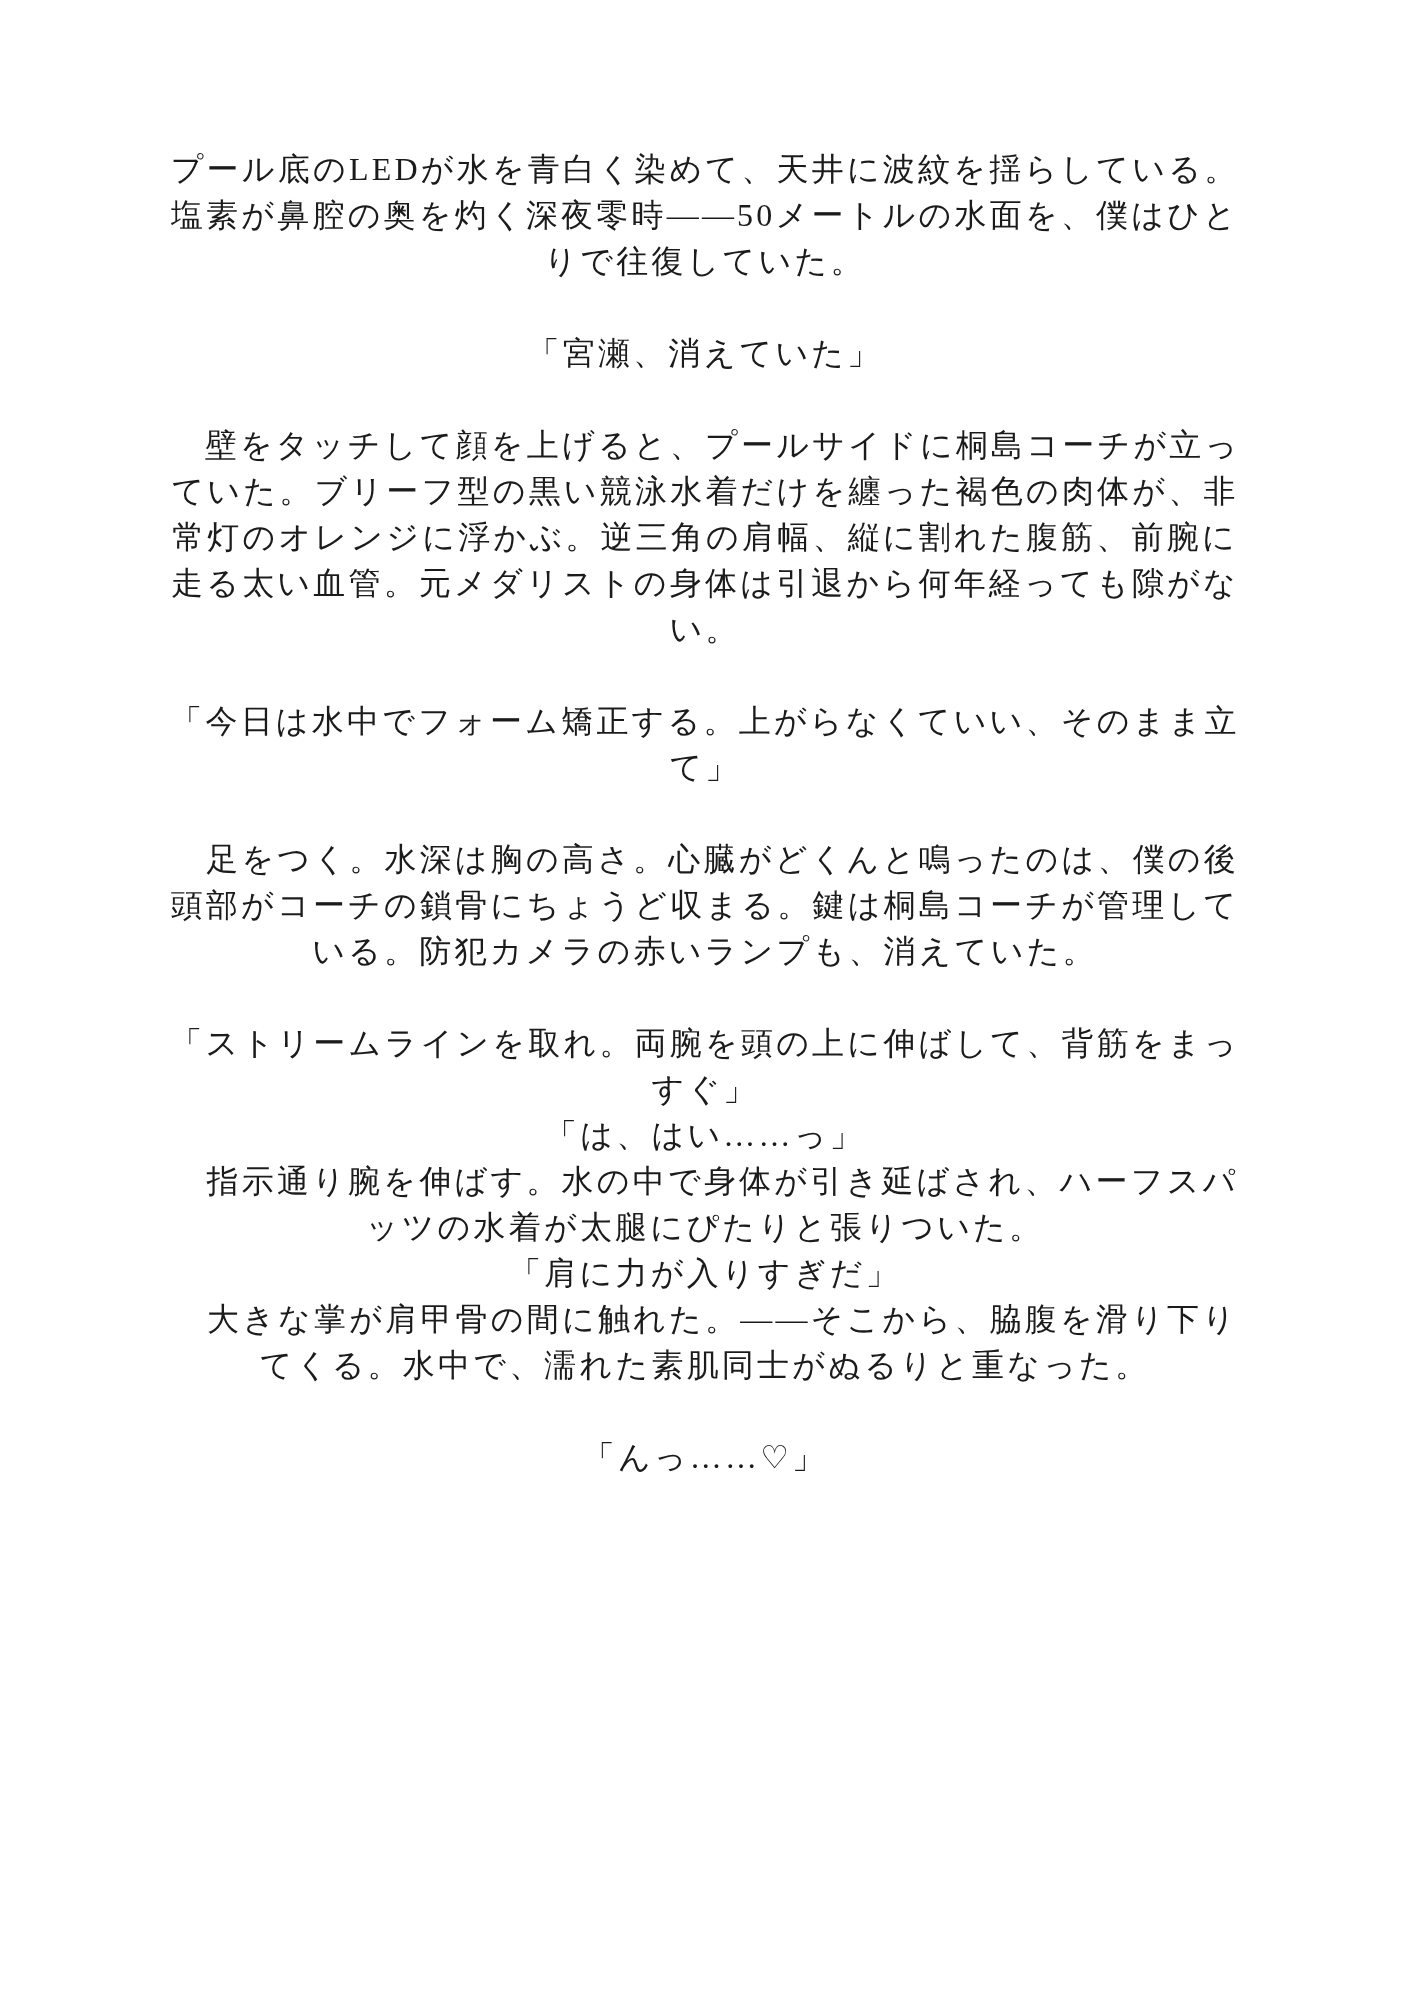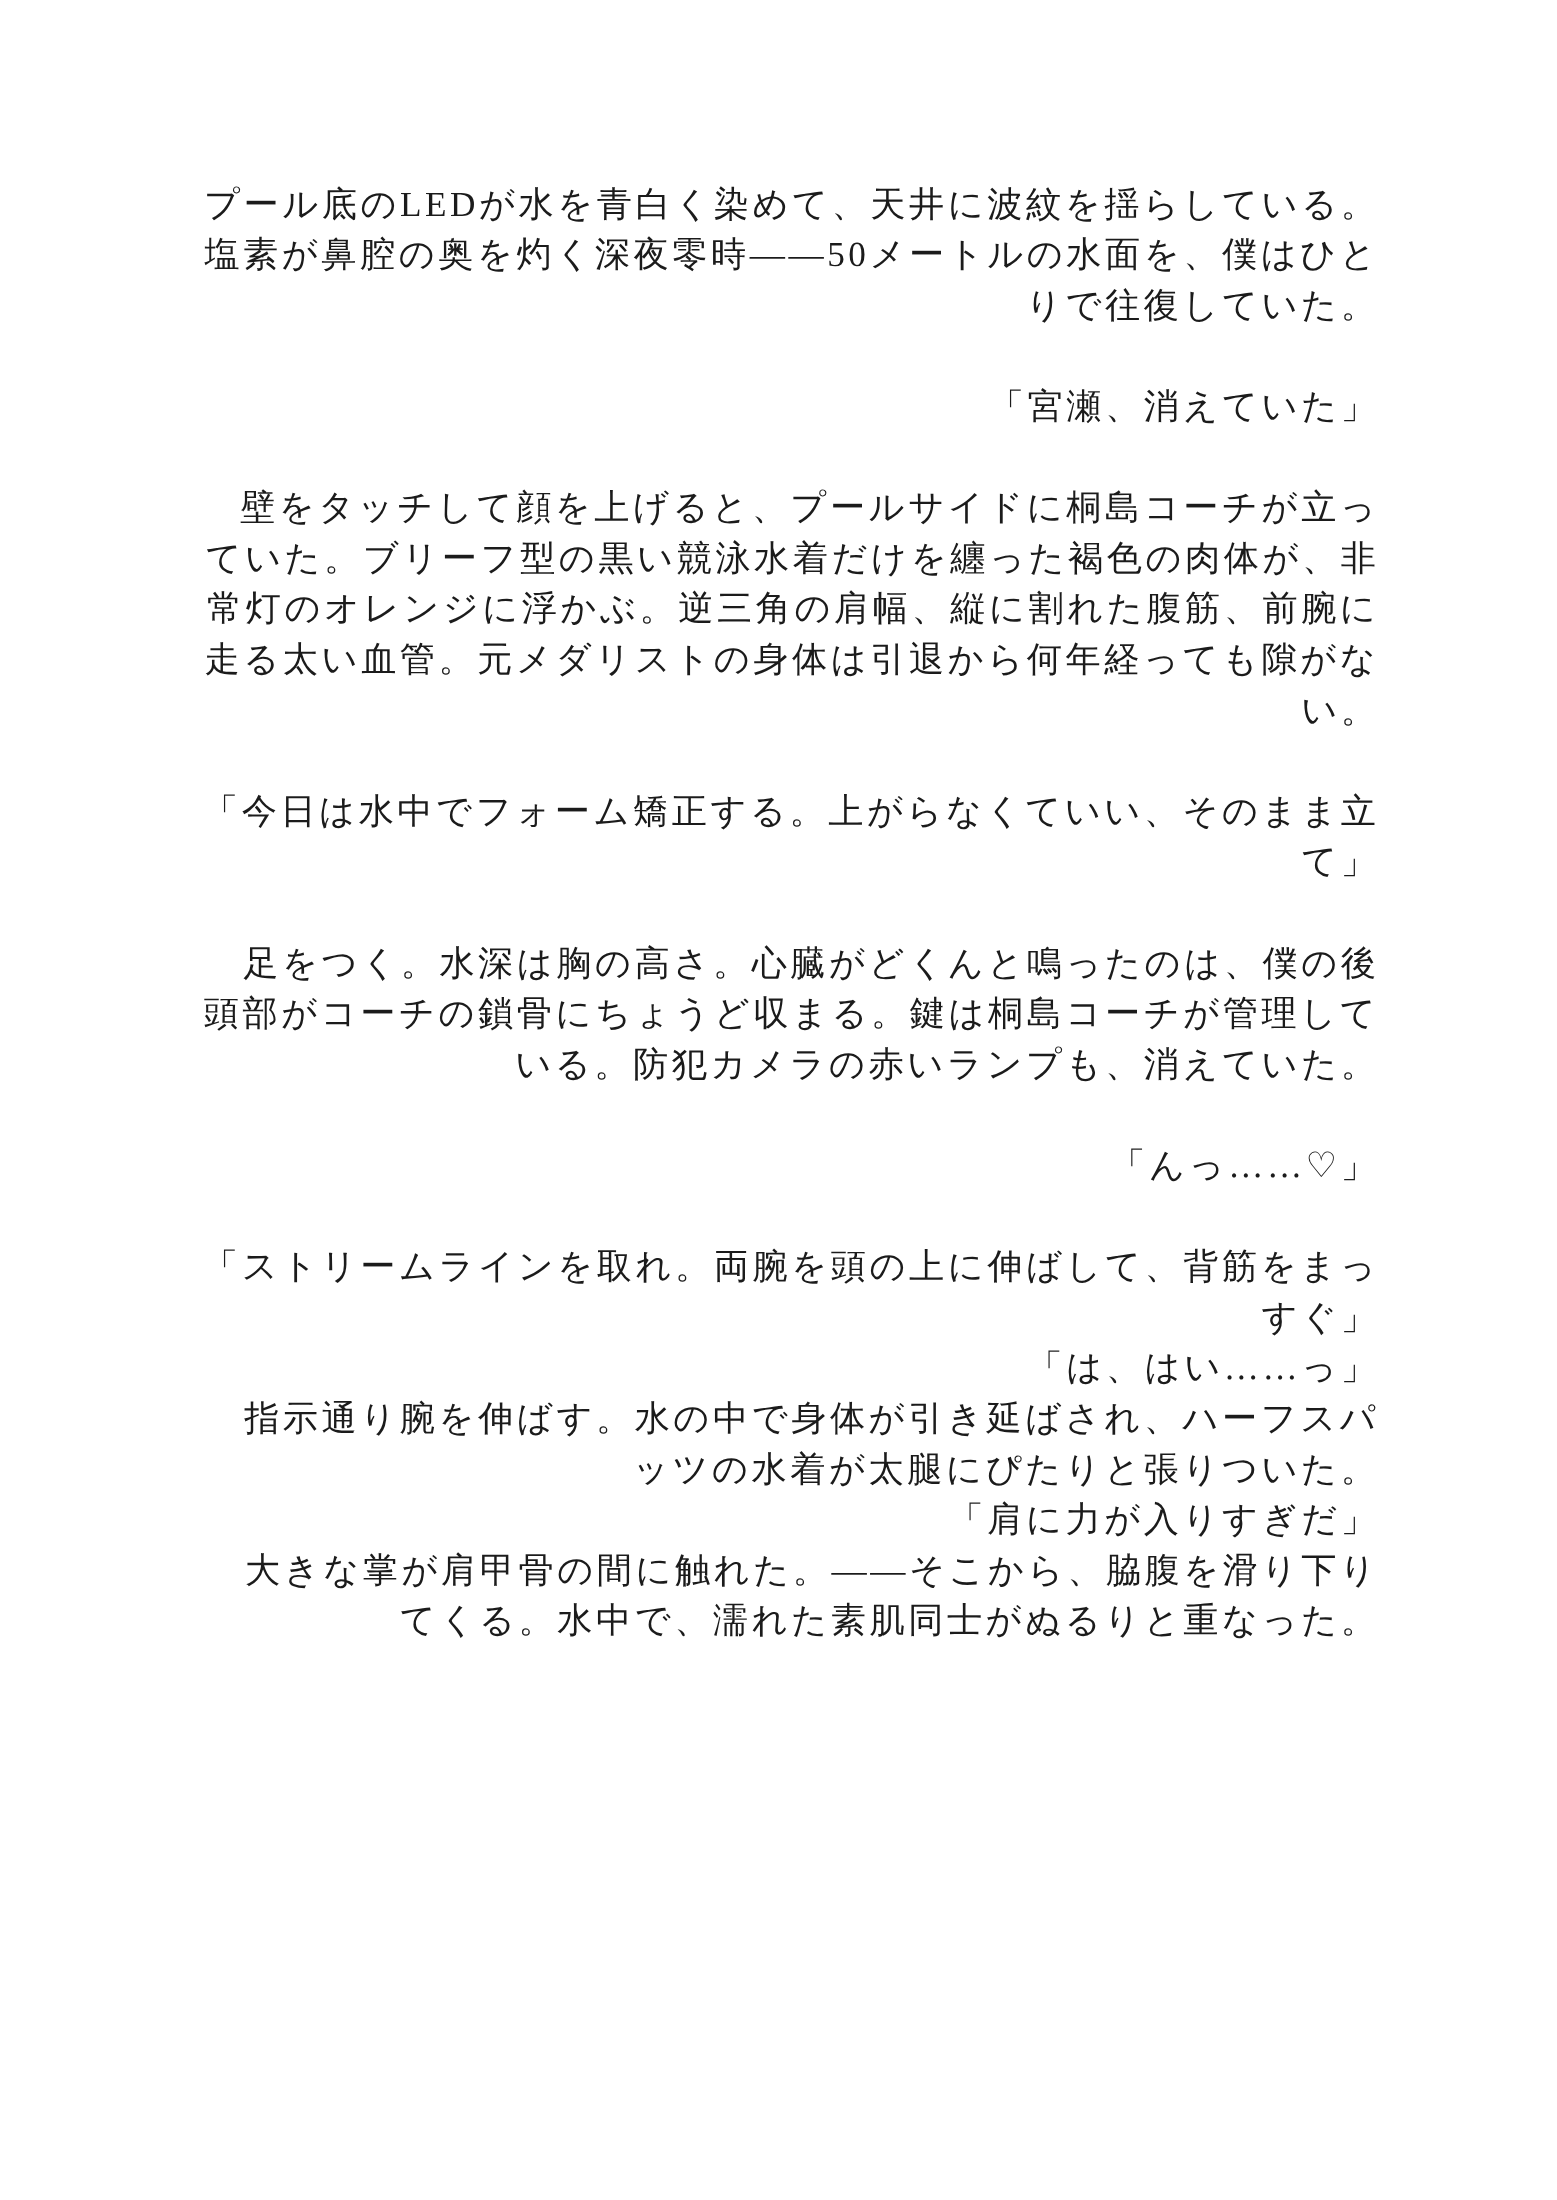--- a/index.html
+++ b/index.html
@@ -10,28 +10,28 @@
   .page {
     position: relative;
     width: 1415px;
     height: 2000px;
     background: #ffffff;
     overflow: hidden;
   }
   .text-block {
     position: absolute;
     left: 156px;
-    top: 162px;
+    top: 146px;
     width: 1098px;
     font-family: "Liberation Serif", "DejaVu Serif", serif;
     font-size: 32px;
     line-height: 46px;
     letter-spacing: 0.1em;
     color: #1b1b1b;
-    text-align: right;
+    text-align: center;
     word-break: break-all;
     overflow-wrap: anywhere;
     line-break: anywhere;
   }
   .section {
     margin: 0 0 46px 0;
   }
   .text-block p {
     margin: 0;
     padding: 0;
@@ -60,25 +60,25 @@
     </div>
 
     <div class="section">
       <p>　足をつく。水深は胸の高さ。心臓がどくんと鳴ったのは、僕の後頭部がコーチの鎖骨にちょうど収まる。鍵は桐島コーチが管理している。防犯カメラの赤いランプも、消えていた。</p>
     </div>
 
     <div class="section">
     </div>
 
     <div class="section">
-      <p>「んっ……♡」</p>
-    </div>
-
-    <div class="section">
       <p>「ストリームラインを取れ。両腕を頭の上に伸ばして、背筋をまっすぐ」</p>
       <p>「は、はい……っ」</p>
       <p>　指示通り腕を伸ばす。水の中で身体が引き延ばされ、ハーフスパッツの水着が太腿にぴたりと張りついた。</p>
       <p>「肩に力が入りすぎだ」</p>
       <p>　大きな掌が肩甲骨の間に触れた。——そこから、脇腹を滑り下りてくる。水中で、濡れた素肌同士がぬるりと重なった。</p>
     </div>
 
+    <div class="section">
+      <p>「んっ……♡」</p>
+    </div>
+
   </div>
 </div>
 
 </body></html>

